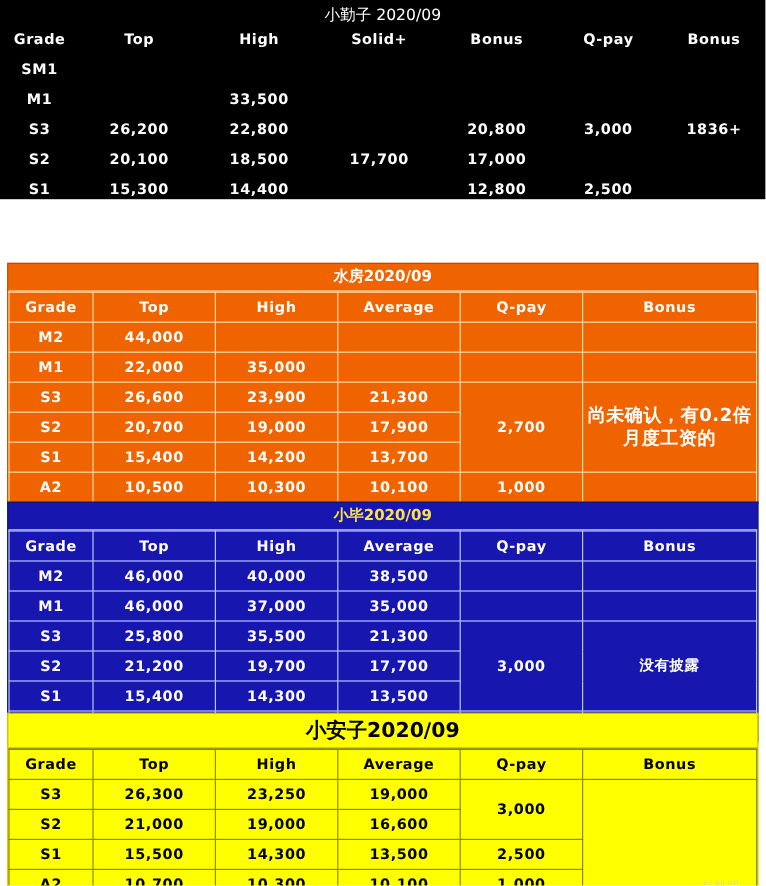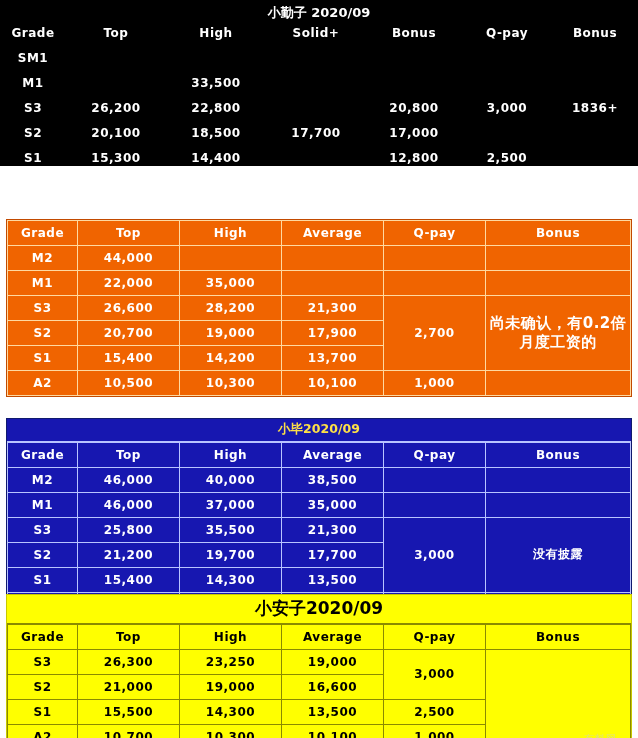--- a/index.html
+++ b/index.html
@@ -38,21 +38,21 @@
     position: absolute;
     left: 0; top: 0;
     width: 638px;
     height: 166px;
     background: #000000;
     color: #ffffff;
   }
   .block-black .caption {
     text-align: center;
     font-size: 13px;
-    font-weight: bold;
+    font-weight: normal;
     padding-top: 4px;
     color: #ffffff;
     height: 17px;
   }
   .block-black table.grid td {
     color: #ffffff;
     font-size: 12px;
     height: 20px;
   }
   .block-black .gradecol { font-size: 11.5px; }
@@ -227,20 +227,21 @@
           <td>10,400</td>
           <td>10,000</td>
           <td>1,000</td>
           <td></td>
         </tr>
       </tbody>
     </table>
   </div>
 
   <div class="block-orange">
+    <div class="caption">水房2020/09</div>
     <table class="grid">
       <colgroup>
         <col style="width:70px">
           <col style="width:102px">
           <col style="width:102px">
         <col style="width:102px">
           <col style="width:102px">
           <col style="width:undefined">
       </colgroup>
       <tbody>
@@ -264,21 +265,21 @@
           <td>M1</td>
           <td>22,000</td>
           <td>35,000</td>
           <td></td>
           <td></td>
           <td></td>
         </tr>
         <tr>
           <td>S3</td>
           <td>26,600</td>
-          <td>28,200</td>
+          <td>23,900</td>
           <td>21,300</td>
           <td rowspan="3">2,700</td>
           <td class="note" rowspan="3">尚未确认，有0.2倍月度工资的</td>
         </tr>
         <tr>
           <td>S2</td>
           <td>20,700</td>
           <td>19,000</td>
           <td>17,900</td>
         </tr>

